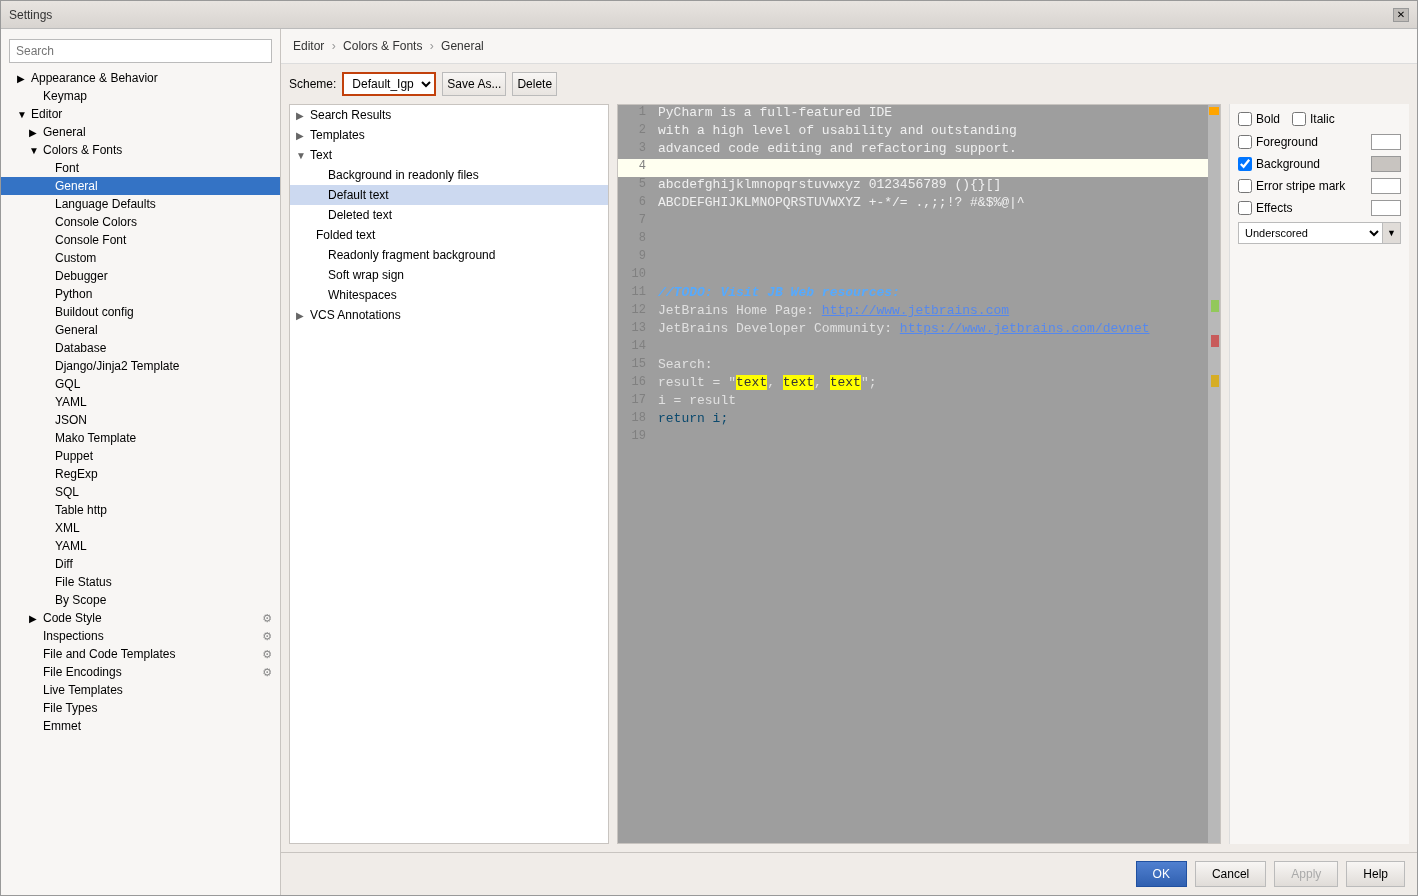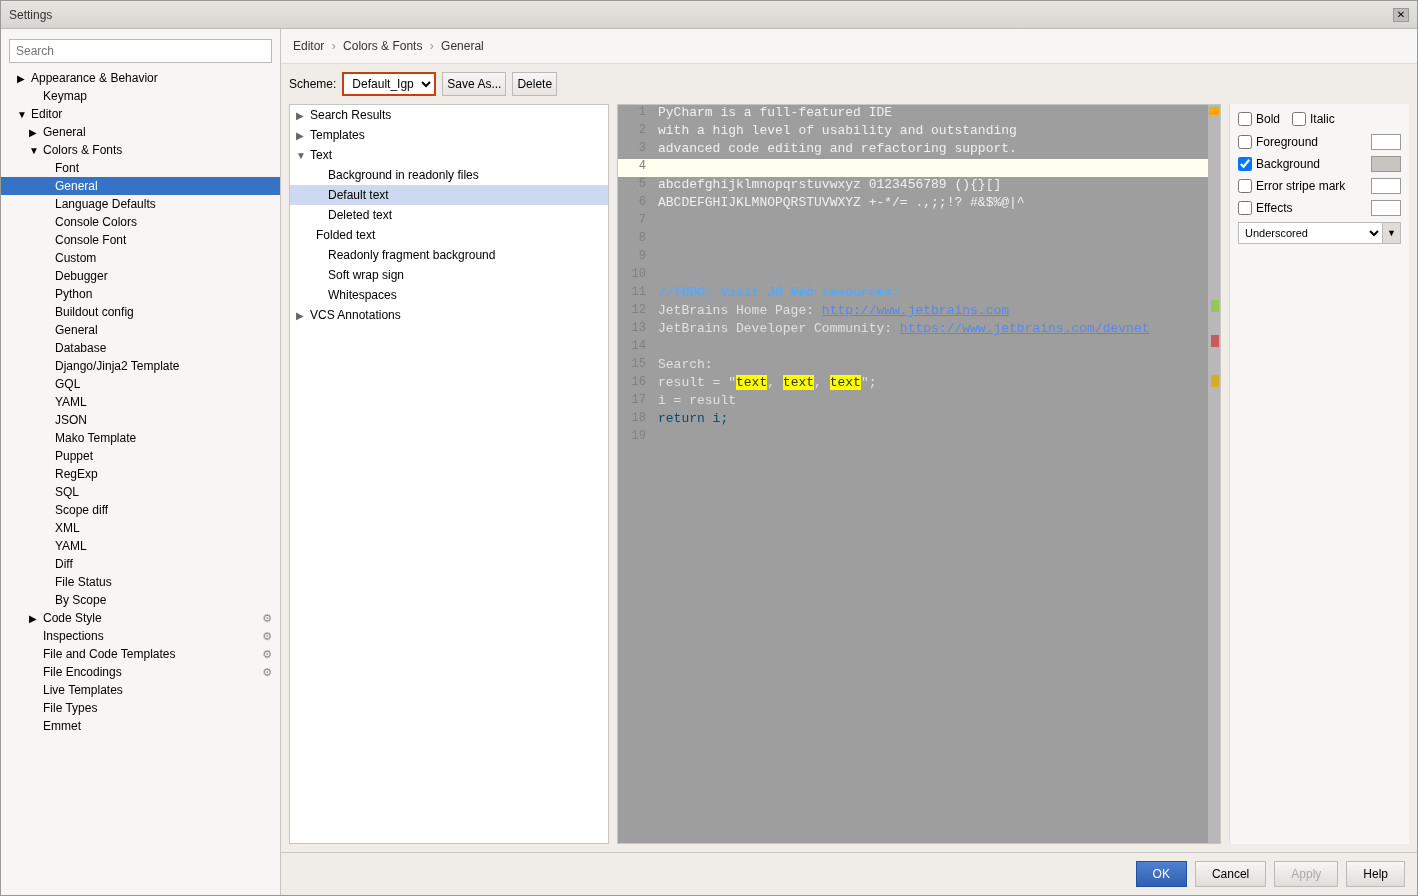--- a/index.html
+++ b/index.html
@@ -191,21 +191,21 @@
       <div class="tree-item indent-3">
         <span class="arrow"></span>
         <span class="label">RegExp</span>
       </div>
       <div class="tree-item indent-3">
         <span class="arrow"></span>
         <span class="label">SQL</span>
       </div>
       <div class="tree-item indent-3">
         <span class="arrow"></span>
-        <span class="label">Scope diff</span>
+        <span class="label">Table http</span>
       </div>
       <div class="tree-item indent-3">
         <span class="arrow"></span>
         <span class="label">XML</span>
       </div>
       <div class="tree-item indent-3">
         <span class="arrow"></span>
         <span class="label">YAML</span>
       </div>
       <div class="tree-item indent-3">

